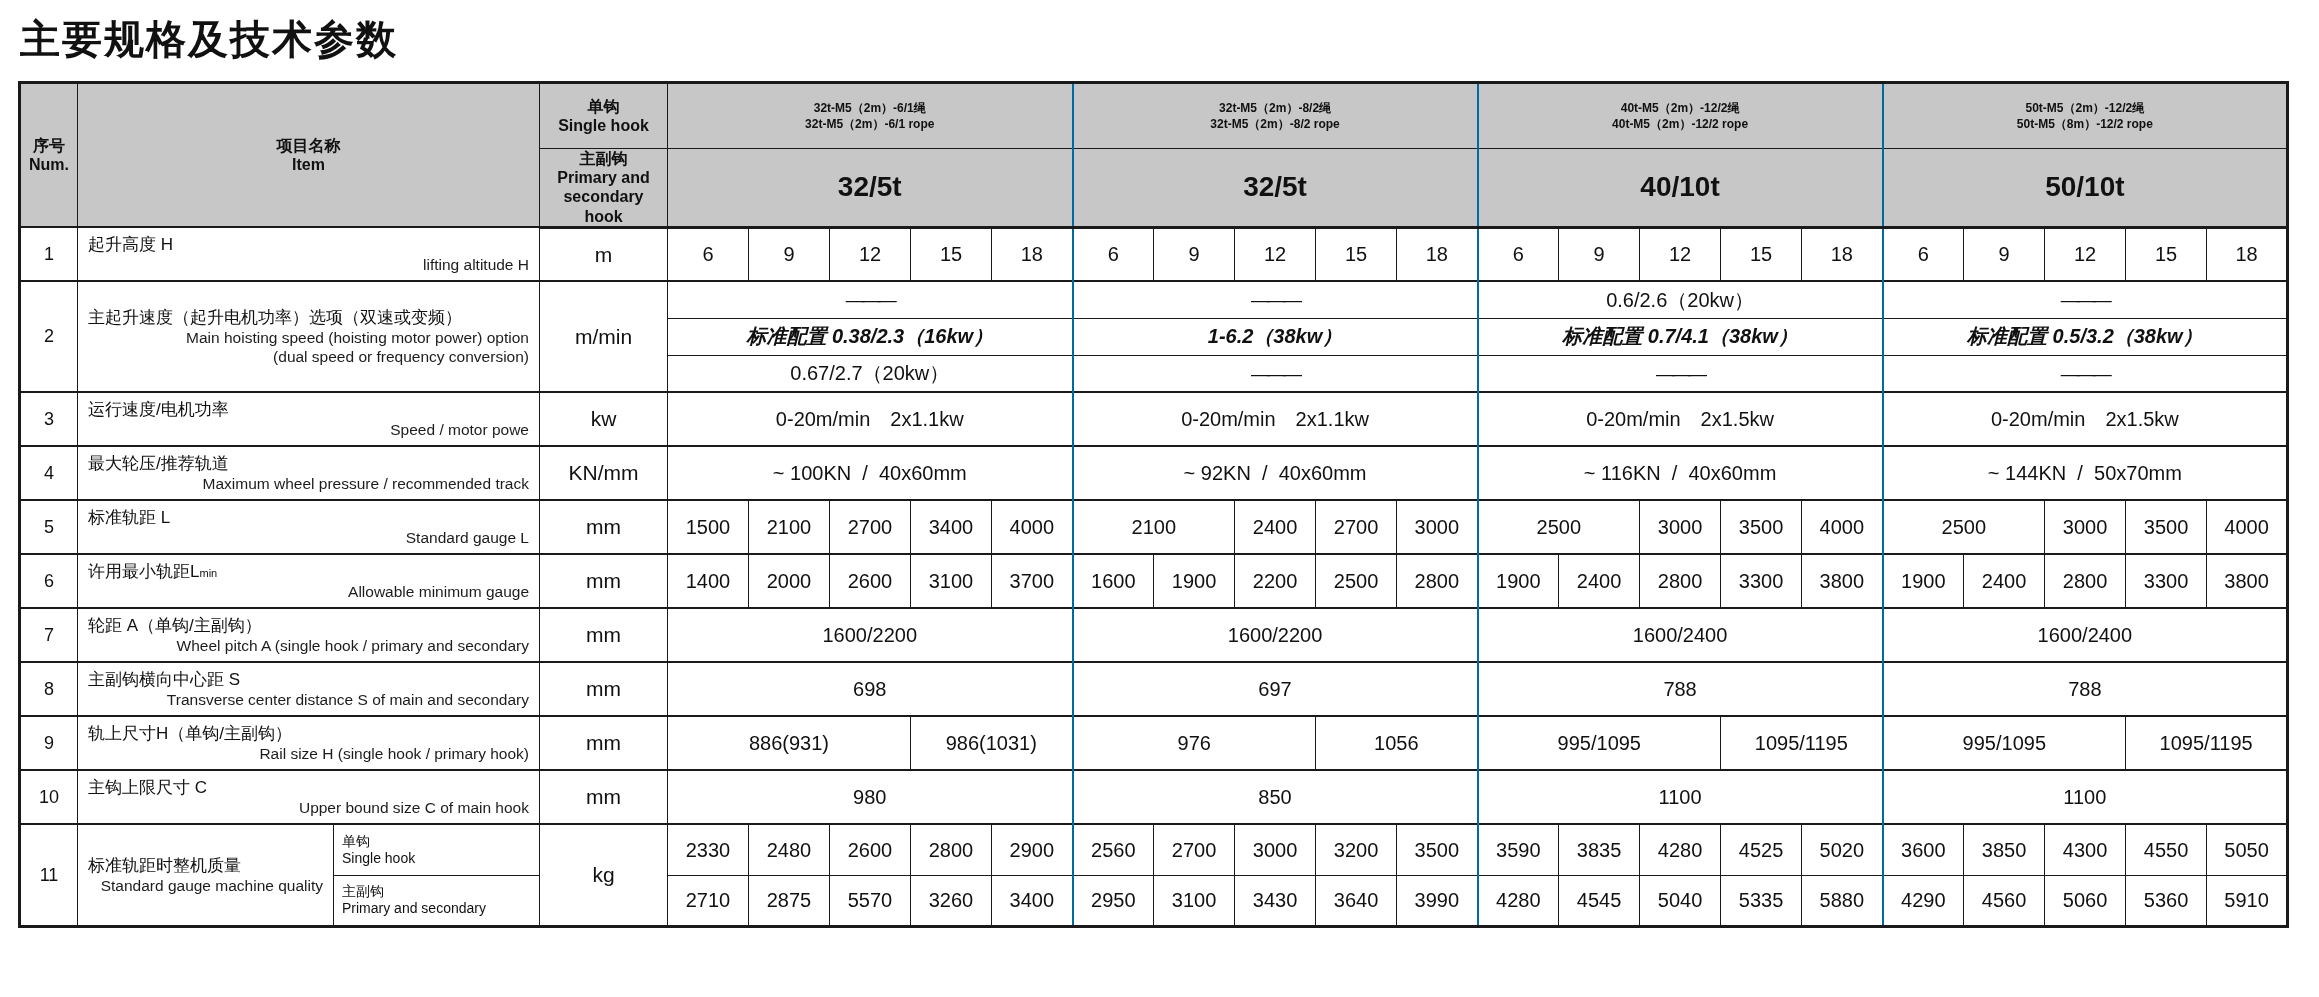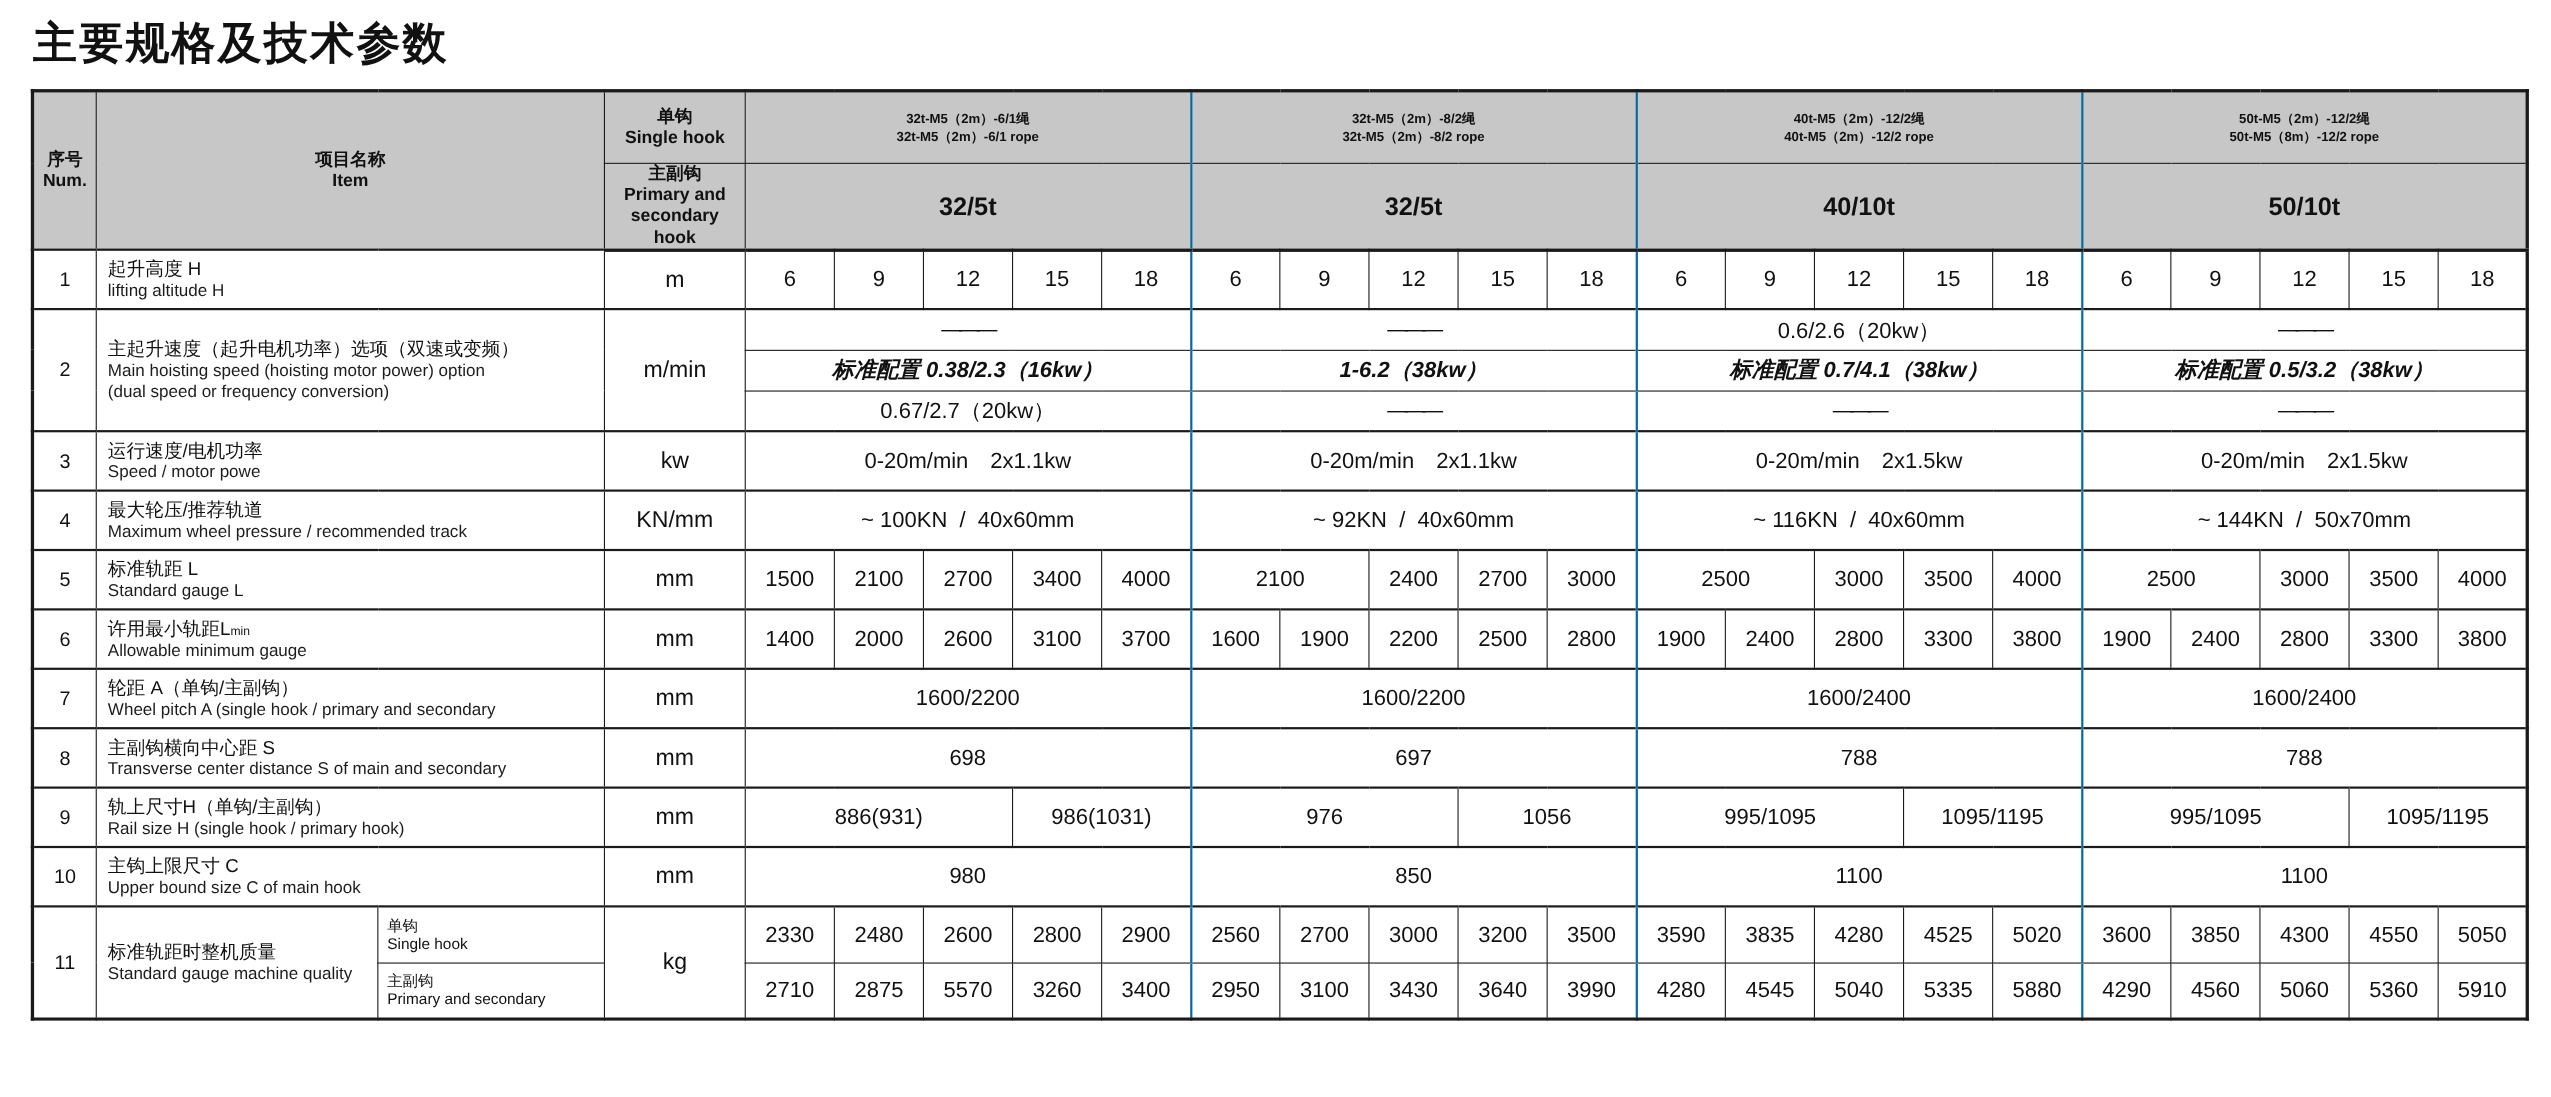--- a/index.html
+++ b/index.html
@@ -1,37 +1,37 @@
 <!DOCTYPE html>
 <html><head>
 <meta charset="utf-8">
 <style>
   html,body { margin:0; padding:0; background:#fff; color:#111;
     font-family:"Liberation Sans","DejaVu Sans",sans-serif; }
-  .page { width:2319px; padding:6px 0 0 28px; box-sizing:border-box; }
+  .page { width:2319px; padding:6px 0 0 18px; box-sizing:border-box; }
   .title { font-size:40px; font-weight:700; letter-spacing:2px; margin:6px 0 14px 2px; }
   table { border-collapse:collapse; table-layout:fixed; width:2254px;
     border:3px solid #1a1a1a; }
   th,td { border:1px solid #1a1a1a; padding:0 4px; text-align:center;
     vertical-align:middle; overflow:hidden; }
   thead th { background:#c7c7c7; font-weight:700; }
   thead tr.h1 { height:66px; }
   thead tr.h2 { height:74px; }
   thead tr.h2 th { border-bottom:3px solid #1a1a1a; }
   .hdr2line div { line-height:1.2; font-size:16px; }
   .model div { font-size:12px; line-height:1.35; }
-  .cap { font-size:23px; }
+  .cap { font-size:28px; }
   tbody tr { height:54px; }
   tbody tr.h37 { height:37px; }
   tbody tr.h51 { height:51px; }
   tbody tr.main > td { border-top:2px solid #1a1a1a; }
   td.num { font-size:18px; }
   td.item { text-align:left; padding:2px 10px; }
   td.item .cn { font-size:17px; line-height:1.25; }
-  td.item .en { font-size:15.5px; line-height:1.25; color:#1c1c1c; }
+  td.item .en { font-size:15.5px; line-height:1.25; color:#1c1c1c;text-align:right; }
   td.item .min-sub { font-size:11px; }
   td.unit { font-size:21px; }
   td.v { font-size:20px; }
   td.hookcell { text-align:left; padding:2px 8px; }
   td.hookcell div { font-size:14px; line-height:1.2; }
   .gb { border-left:2px solid #0369a1; }
   td.std { font-weight:700; font-style:italic;margin-top:24px; }
   td.dashc { letter-spacing:-3px; font-size:19px; }
   .footnote { font-size:22px; margin:16px 0 0 2px; }
 </style>

